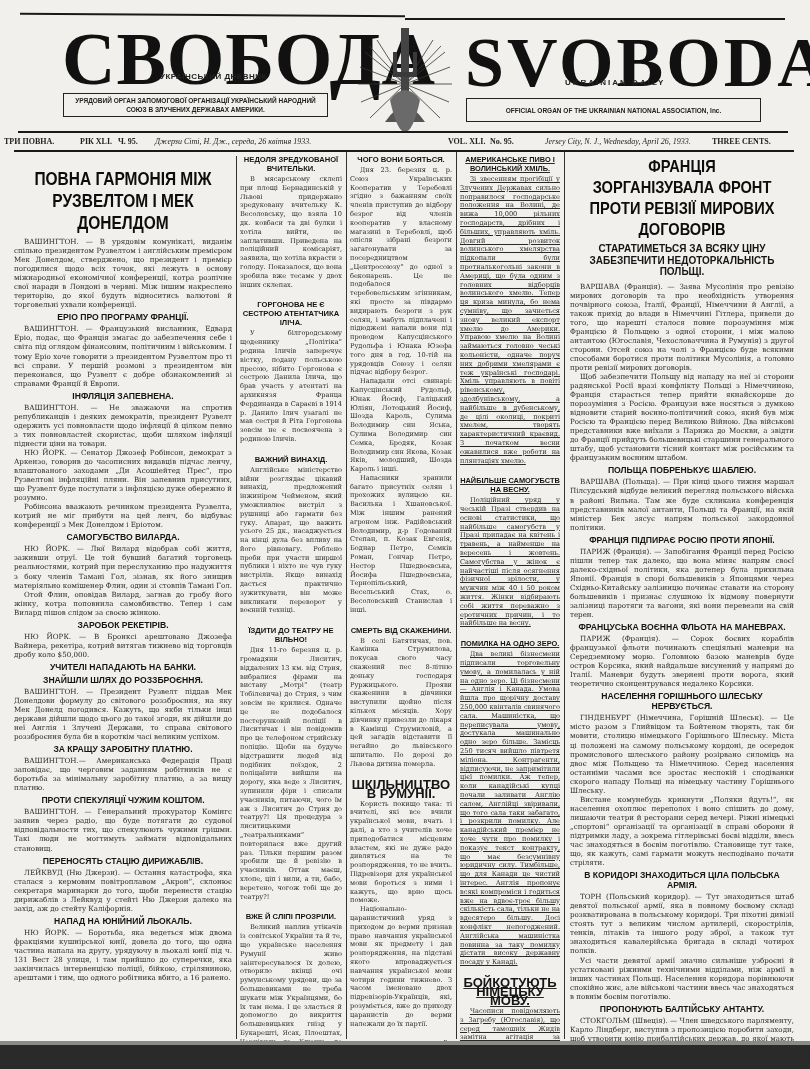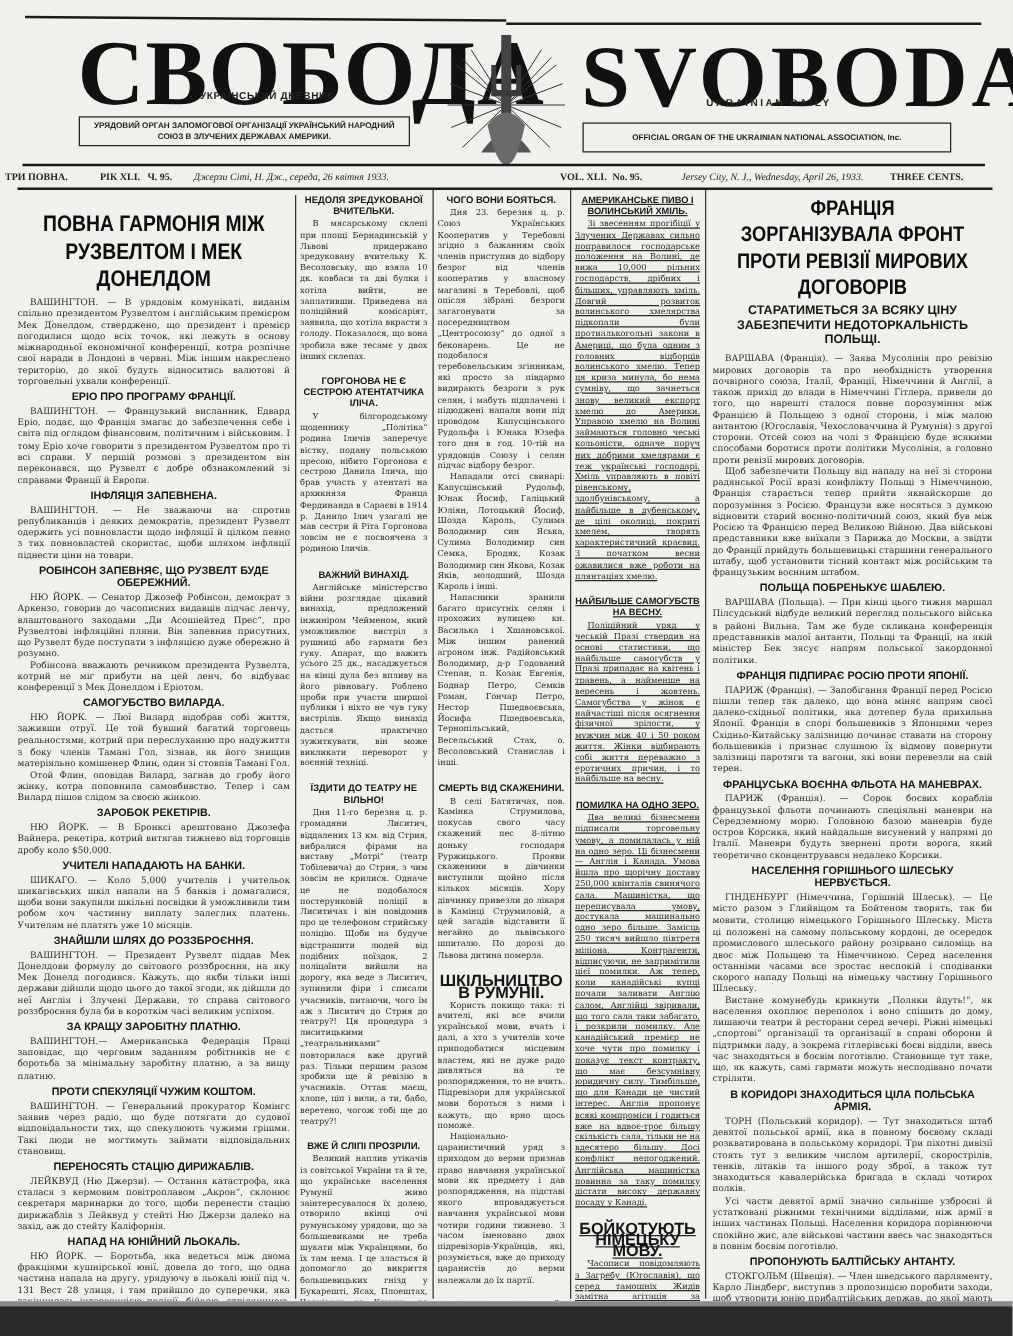--- a/index.html
+++ b/index.html
@@ -119,30 +119,28 @@
   <div class="vsep" style="left:456px;"></div>
   <div class="vsep" style="left:564px;"></div>
 
   <div class="col" style="left:14px;width:218px;margin-top:12px;">
     <h1 style="font-size:18px;line-height:22px;">ПОВНА ГАРМОНІЯ МІЖ РУЗВЕЛТОМ І МЕК ДОНЕЛДОМ</h1>
     <p>ВАШИНГТОН. — В урядовім комунікаті, виданім спільно президентом Рузвелтом і англійським премієром Мек Донелдом, стверджено, що президент і премієр погодилися щодо всіх точок, які лежуть в основу міжнародньої економічної конференції, котра розпічне свої наради в Лондоні в червні. Між іншим накреслено територію, до якої будуть відноситись валютові й торговельні ухвали конференції.</p>
     <h2>ЕРІО ПРО ПРОГРАМУ ФРАНЦІЇ.</h2>
     <p>ВАШИНГТОН. — Французький висланник, Едвард Еріо, подає, що Франція змагає до забезпечення себе і світа під оглядом фінансовим, політичним і військовим. І тому Еріо хоче говорити з президентом Рузвелтом про ті всі справи. У першій розмові з президентом він переконався, що Рузвелт є добре обзнакомлений зі справами Франції й Европи.</p>
     <h2>ІНФЛЯЦІЯ ЗАПЕВНЕНА.</h2>
     <p>ВАШИНГТОН. — Не зважаючи на спротив републиканців і деяких демократів, президент Рузвелт одержить усі повновласти щодо інфляції й цілком певно з тих повновластей скористає, щоби шляхом інфляції піднести ціни на товари.</p>
-    <h2>РОБІНСОН ЗАПЕВНЯЄ, ЩО РУЗВЕЛТ БУДЕ ОБЕРЕЖНИЙ.</h2>
     <p>НЮ ЙОРК. — Сенатор Джозеф Робінсон, демократ з Аркензо, говорив до часописних видавців підчас ленчу, влаштованого заходами „Ди Асошіейтед Прес“, про Рузвелтові інфляційні пляни. Він запевнив присутних, що Рузвелт буде поступати з інфляцією дуже обережно й розумно.</p>
     <p>Робінсона вважають речником президента Рузвелта, котрий не міг прибути на цей ленч, бо відбуває конференції з Мек Донелдом і Еріотом.</p>
     <h2>САМОГУБСТВО ВИЛАРДА.</h2>
     <p>НЮ ЙОРК. — Люї Вилард відобрав собі життя, заживши отруї. Це той бувший багатий торговець реальностями, котрий при переслуханню про надужиття з боку членів Тамані Гол, зізнав, як його знищив матеріяльно комішенер Флин, один зі стовпів Тамані Гол.</p>
     <p>Отой Флин, оповідав Вилард, загнав до гробу його жінку, котра поповнила самовбивство. Тепер і сам Вилард пішов слідом за своєю жінкою.</p>
     <h2>ЗАРОБОК РЕКЕТІРІВ.</h2>
     <p>НЮ ЙОРК. — В Бронксі арештовано Джозефа Вайнера, рекетіра, котрий витягав тижнево від торговців дробу коло $50,000.</p>
     <h2>УЧИТЕЛІ НАПАДАЮТЬ НА БАНКИ.</h2>
-    <p>ШИКАГО. — Коло 5,000 учителів і учительок шикагівських шкіл напали на 5 банків і домагалися, щоби вони закупили шкільні посвідки й уможливили тим робом хоч частинну виплату залеглих платень. Учителям не платять уже 10 місяців.</p>
     <h2>ЗНАЙШЛИ ШЛЯХ ДО РОЗЗБРОЄННЯ.</h2>
     <p>ВАШИНГТОН. — Президент Рузвелт піддав Мек Донелдови формулу до світового роззброєння, на яку Мек Донелд погодився. Кажуть, що якби тільки інші держави дійшли щодо цього до такої згоди, як дійшли до неї Англія і Злучені Держави, то справа світового роззброєння була би в короткім часі великим успіхом.</p>
     <h2>ЗА КРАЩУ ЗАРОБІТНУ ПЛАТНЮ.</h2>
     <p>ВАШИНГТОН.— Американська Федерація Праці заповідає, що черговим заданням робітників не є боротьба за мінімальну заробітну платню, а за вищу платню.</p>
     <h2>ПРОТИ СПЕКУЛЯЦІЇ ЧУЖИМ КОШТОМ.</h2>
     <p>ВАШИНГТОН. — Генеральний прокуратор Комінгс заявив через радіо, що буде потягати до судової відповідальности тих, що спекулюють чужими грішми. Такі люди не могтимуть займати відповідальних становищ.</p>
     <h2>ПЕРЕНОСЯТЬ СТАЦІЮ ДИРИЖАБЛІВ.</h2>
     <p>ЛЕЙКВУД (Ню Джерзи). — Остання катастрофа, яка сталася з кермовим повітроплавом „Акрон“, склонює секретаря маринарки до того, щоби перенести стацію дирижаблів з Лейквуд у стейті Ню Джерзи далеко на захід, аж до стейту Каліфорнія.</p>
     <h2>НАПАД НА ЮНІЙНИЙ ЛЬОКАЛЬ.</h2>
     <p>НЮ ЙОРК. — Боротьба, яка ведеться між двома фракціями кушнірської юнії, довела до того, що одна частина напала на другу, урядуючу в льокалі юнії під ч. 131 Вест 28 улиця, і там прийшло до суперечки, яка закінчилась інтервенцією поліції, бійкою, стріляниною, арештами і тим, що одного робітника вбито, а 16 ранено.</p>

